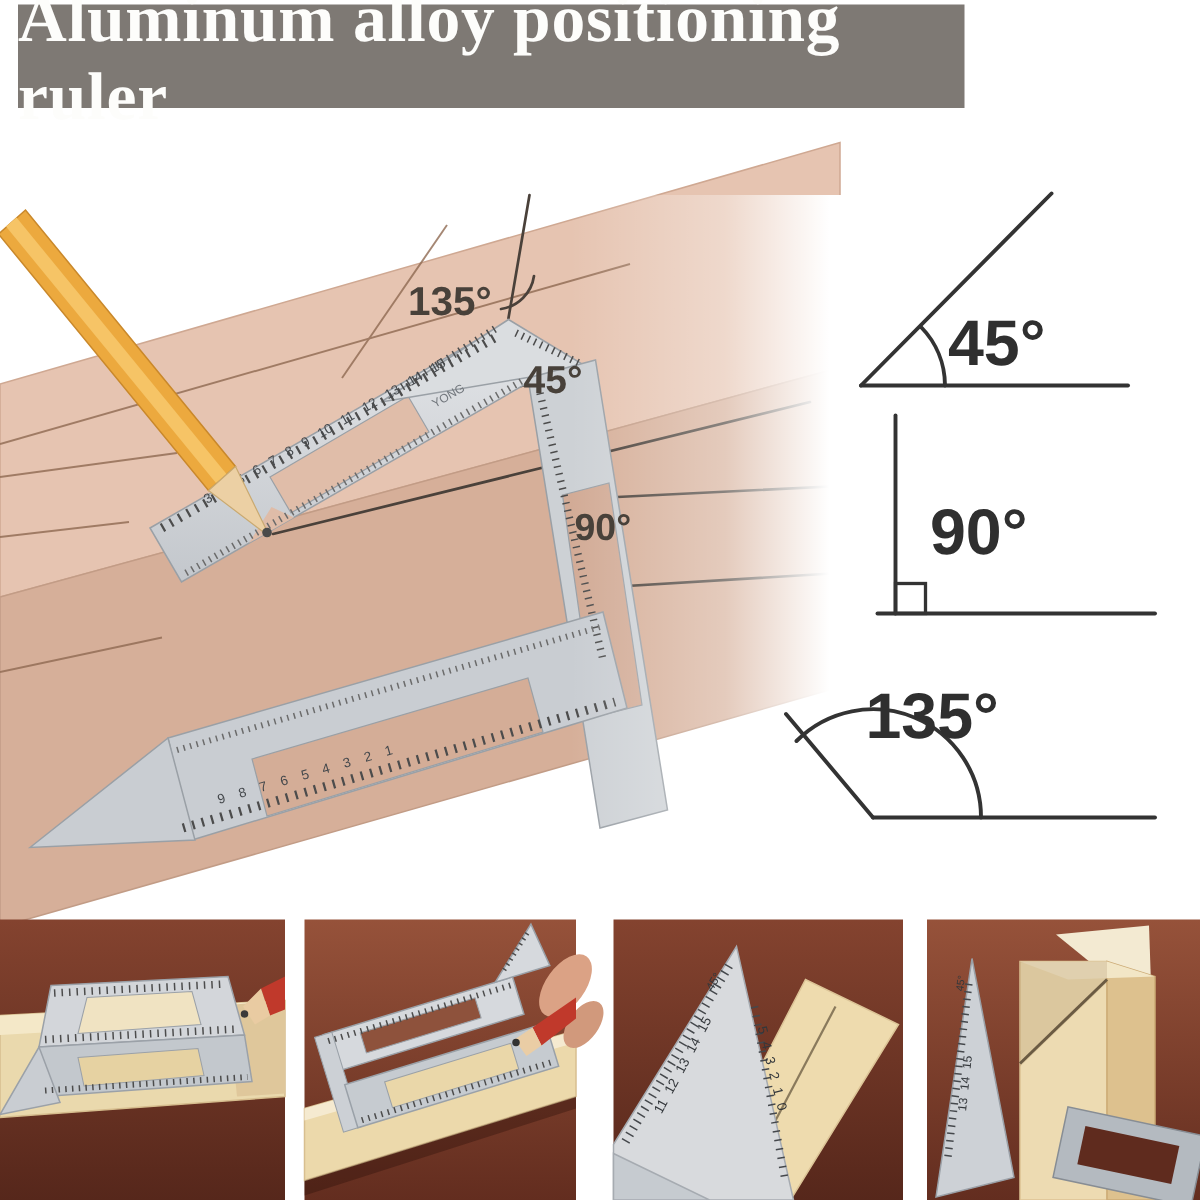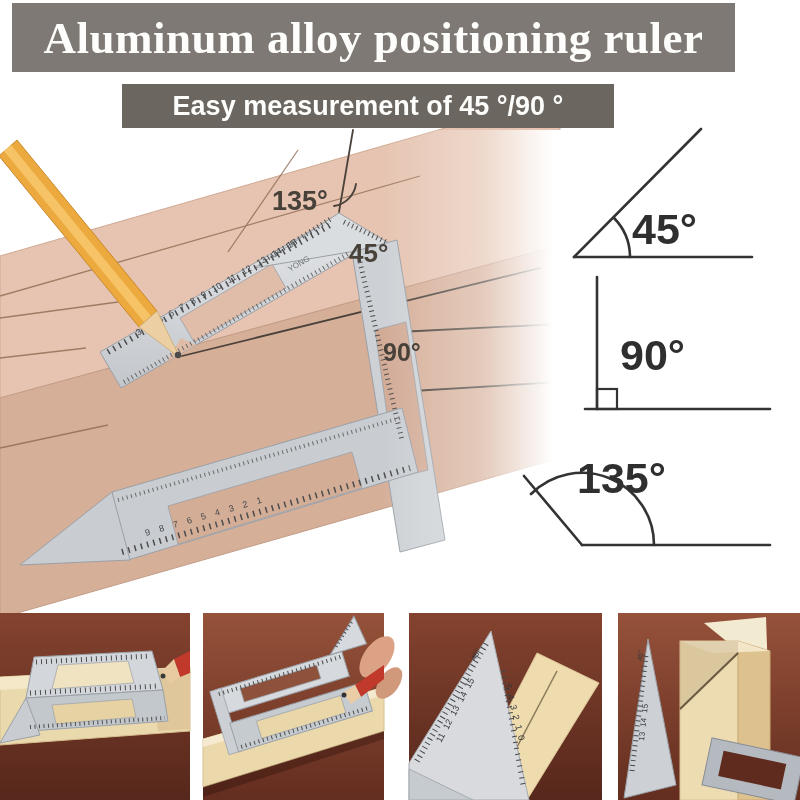--- a/index.html
+++ b/index.html
@@ -1,18 +1,18 @@
 <!DOCTYPE html>
 <html><head>
 <meta charset="utf-8">
 <style>
   html,body{margin:0;padding:0;background:#ffffff;}
   .stage{position:relative;width:800px;height:800px;overflow:hidden;background:#fff;
          font-family:"Liberation Sans", sans-serif;}
-  .banner-title{position:absolute;left:12px;top:3px;width:723px;height:69px;
+  .banner-title{position:absolute;left:12px;top:3px;width:631px;height:69px;
     background:#7e7974;color:#fdfdfb;display:flex;align-items:center;justify-content:center;
     font-family:"Liberation Serif", serif;font-weight:bold;font-size:45px;letter-spacing:.5px;}
   .banner-sub{position:absolute;left:122px;top:84px;width:492px;height:44px;
     background:#6b6660;color:#fdfdfb;display:flex;align-items:center;justify-content:center;
     font-family:"Liberation Sans", sans-serif;font-weight:bold;font-size:27px;}
   .vector{position:absolute;left:0;top:0;width:800px;height:800px;}
   .lbl{position:absolute;color:#48413a;font-weight:600;line-height:1;}
   .lbl-135m{left:272px;top:188px;font-size:27px;}
   .lbl-45m{left:349px;top:240px;font-size:26px;}
   .lbl-90m{left:383px;top:340px;font-size:25px;}
@@ -198,23 +198,20 @@
       <g transform="rotate(12 134 158)">
         <rect x="88" y="134" width="94" height="48" fill="#b4bac0" stroke="#878d94"></rect>
         <rect x="102" y="144" width="64" height="26" fill="#5f2b1e"></rect>
       </g>
     </g>
   </svg>
 
   <div class="banner-title">
     <span>Aluminum alloy positioning ruler</span>
   </div>
-  <div class="banner-sub">
-    <span>Easy measurement of 45 °/90 °</span>
-  </div>
 
   <div class="lbl lbl-135m">135°</div>
   <div class="lbl lbl-45m">45°</div>
   <div class="lbl lbl-90m">90°</div>
 
   <div class="lbl lbl-diag lbl-d45">45°</div>
   <div class="lbl lbl-diag lbl-d90">90°</div>
   <div class="lbl lbl-diag lbl-d135">135°</div>
 
 </div>

